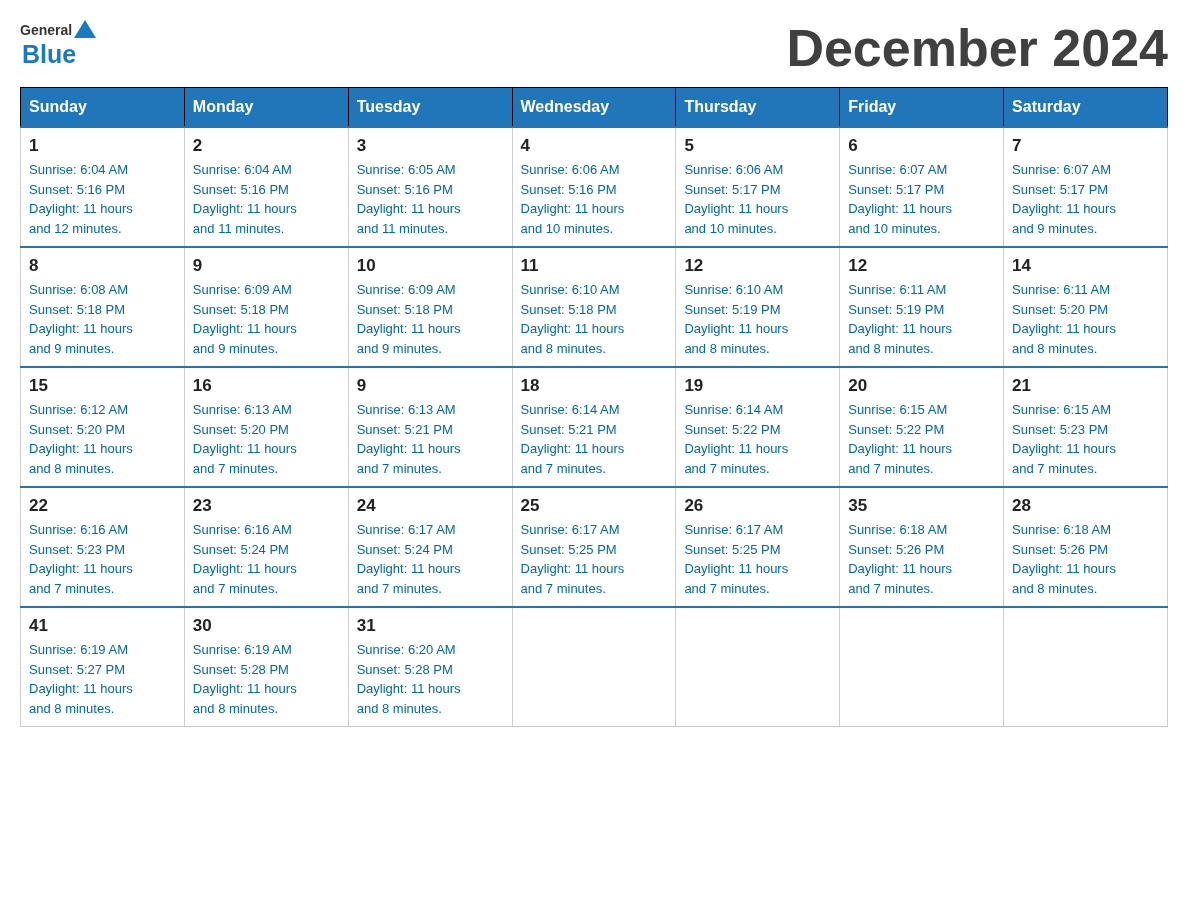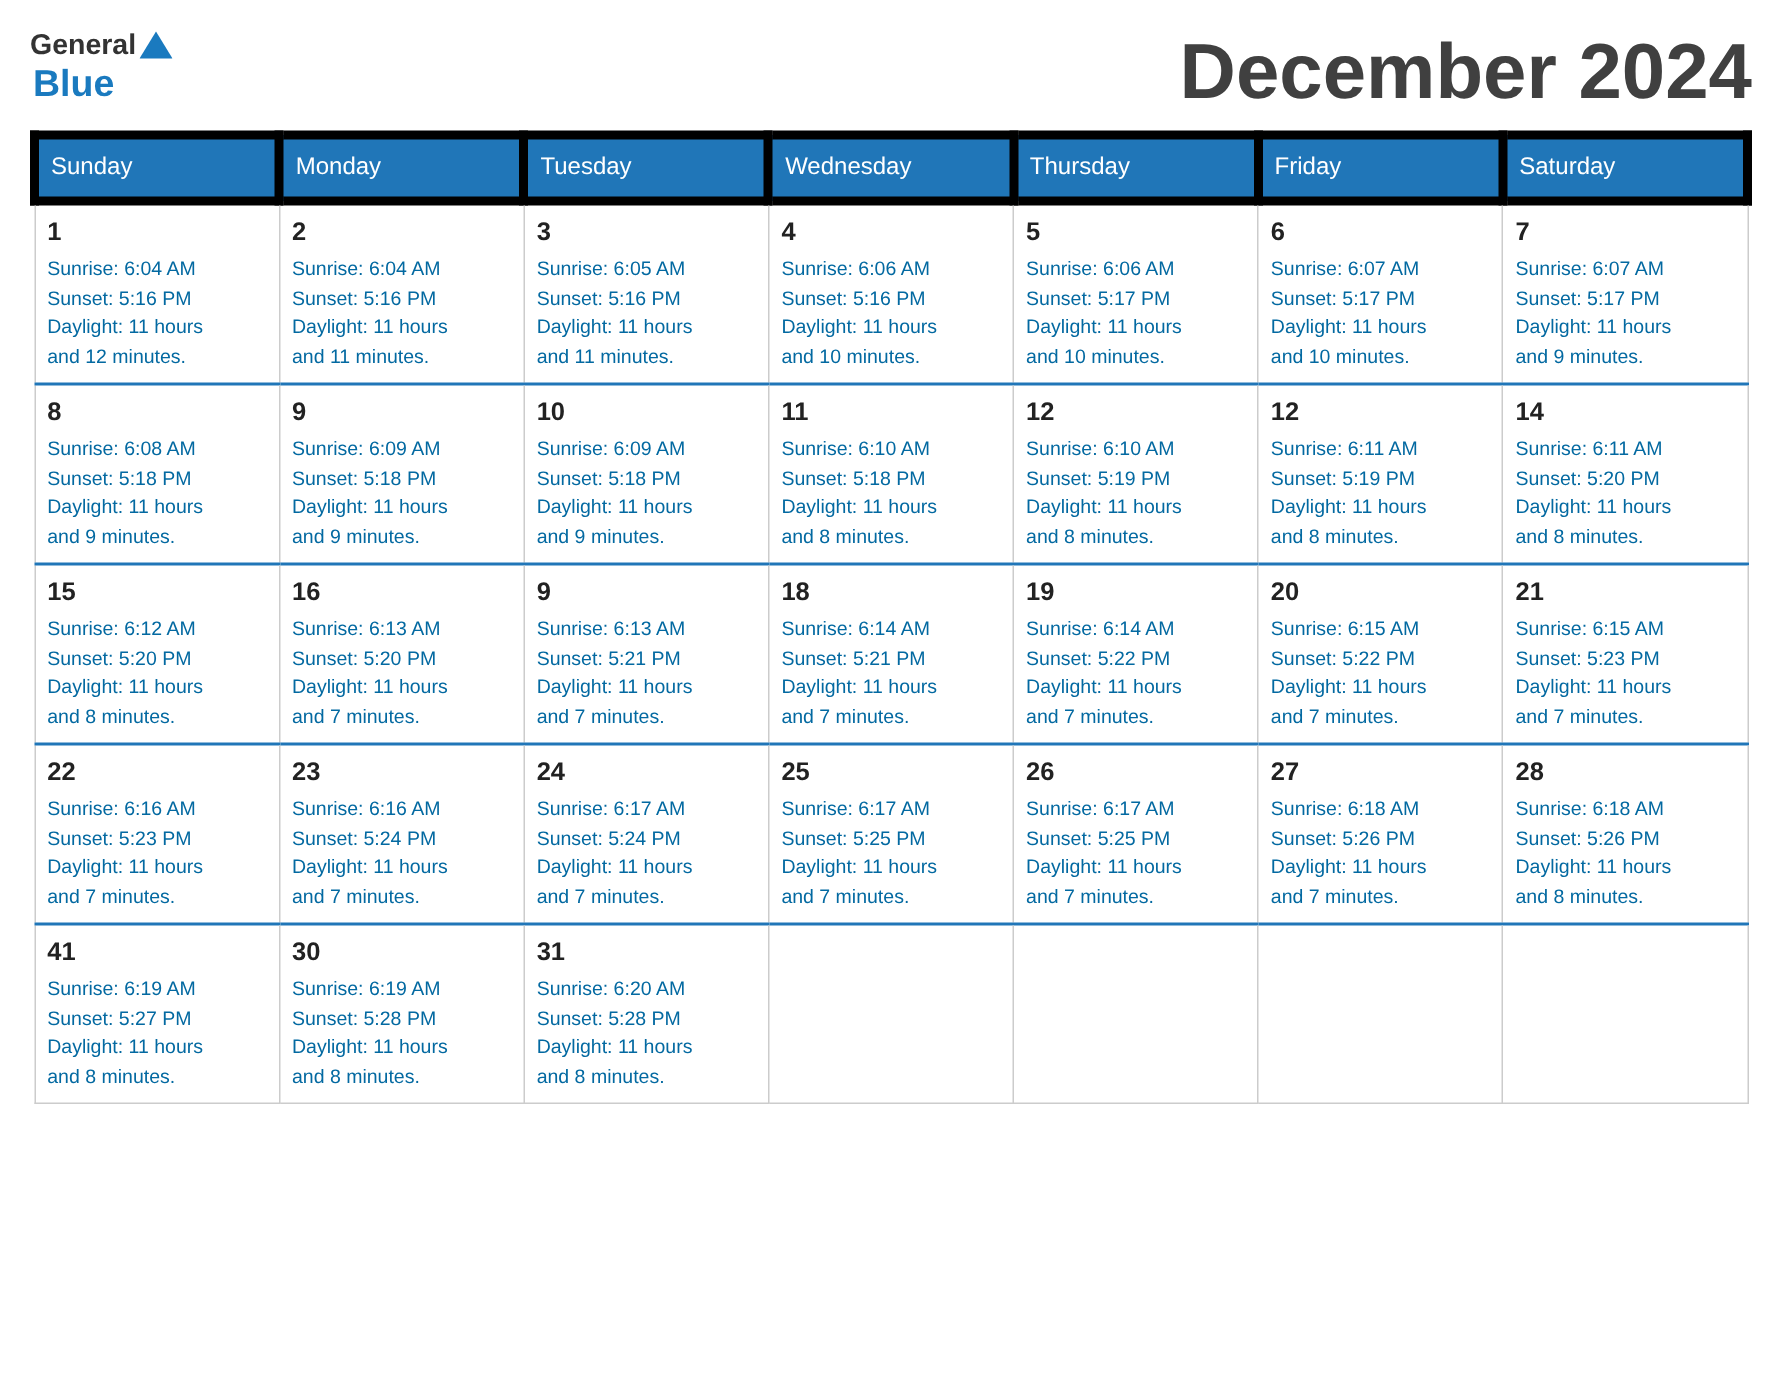--- a/index.html
+++ b/index.html
@@ -42,24 +42,24 @@
     }
     .calendar {
       width: 100%;
       border-collapse: collapse;
       margin-top: 10px;
     }
     .calendar th {
       background-color: #2076b8;
       color: #fff;
       font-size: 16px;
-      font-weight: normal;
+      font-weight: bold;
       padding: 10px 8px;
       text-align: left;
-      border: 6px solid #000000;
+      border: 1px solid #000000;
     }
     .calendar td {
       vertical-align: top;
       padding: 8px;
       border: 1px solid #ccc;
       width: 14.28%;
       min-height: 100px;
       font-size: 13px;
       color: #333;
     }
@@ -81,21 +81,21 @@
     .empty-cell {
       background: #fff;
     }
   </style>
 </head>
 <body>
 
 <div class="header">
   <div class="logo-block">
     <div class="logo-line1">
-      <span style="font-size:19px;font-weight:bold;color:#333;">General</span>
+      <span style="font-size:14px;font-weight:bold;color:#333;">General</span>
       <svg width="22" height="22" viewBox="0 0 22 22" style="margin-left:2px;margin-top:-2px;">
         <polygon points="11,2 22,20 0,20" fill="#1a7abf"></polygon>
       </svg>
     </div>
     <div>
       <span style="font-size:25px;font-weight:bold;color:#1a7abf;margin-left:2px;">Blue</span>
     </div>
   </div>
   <div class="title-block">
     <div class="month-title">December 2024</div>
@@ -220,21 +220,21 @@
         </td>
         <td>
           <span class="day-number">25</span>
           <div class="day-info">Sunrise: 6:17 AM<br>Sunset: 5:25 PM<br>Daylight: 11 hours<br>and 7 minutes.</div>
         </td>
         <td>
           <span class="day-number">26</span>
           <div class="day-info">Sunrise: 6:17 AM<br>Sunset: 5:25 PM<br>Daylight: 11 hours<br>and 7 minutes.</div>
         </td>
         <td>
-          <span class="day-number">27</span>
+          <span class="day-number">35</span>
           <div class="day-info">Sunrise: 6:18 AM<br>Sunset: 5:26 PM<br>Daylight: 11 hours<br>and 7 minutes.</div>
         </td>
         <td>
           <span class="day-number">28</span>
           <div class="day-info">Sunrise: 6:18 AM<br>Sunset: 5:26 PM<br>Daylight: 11 hours<br>and 8 minutes.</div>
         </td>
       </tr>
       <tr>
         <td>
           <span class="day-number">41</span>

